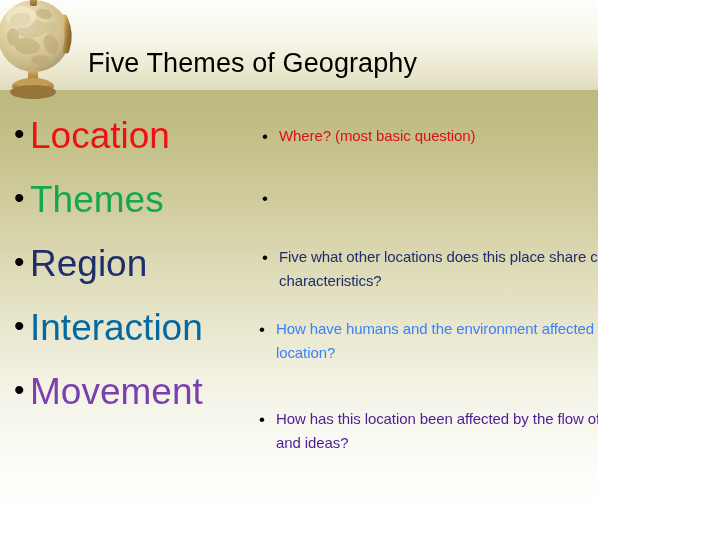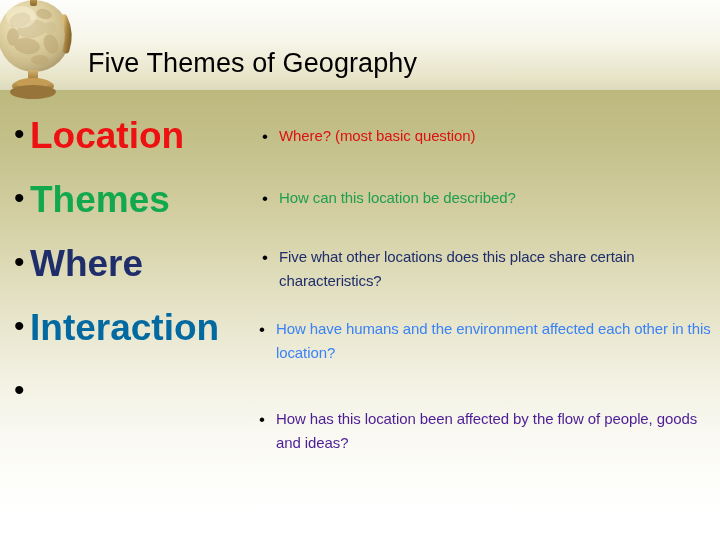--- a/index.html
+++ b/index.html
@@ -8,21 +8,21 @@
     padding: 0;
     background: #ffffff;
   }
   body {
     font-family: "Liberation Sans", sans-serif;
   }
 
   
   #slide {
     position: relative;
-    width: 720px;
+    width: 598px;
     height: 540px;
     overflow: hidden;
     background: #ffffff;
   }
 
   
   #header-band {
     position: absolute;
     left: 0;
     top: 0;
@@ -105,21 +105,21 @@
     color: #000000;
     text-align: left;
     padding-left: 6px;
     box-sizing: border-box;
   }
   .theme-label {
     flex: 1 1 auto;
     font-size: 37px;
     line-height: 48px;
     white-space: nowrap;
-    font-weight: bold;
+    font-weight: normal;
   }
 
   
   .detail-row {
     display: flex;
     align-items: flex-start;
   }
   .detail-bullet {
     flex: 0 0 auto;
     width: 21px;
@@ -206,44 +206,44 @@
       <span class="theme-label" style="color:#ee1111">Location</span>
     </div>
 
     <div class="theme-row">
       <span class="theme-bullet">•</span>
       <span class="theme-label" style="color:#11a84e">Themes</span>
     </div>
 
     <div class="theme-row">
       <span class="theme-bullet">•</span>
-      <span class="theme-label" style="color:#1f2d6b">Where</span>
+      <span class="theme-label" style="color:#1f2d6b">Region</span>
     </div>
 
     <div class="theme-row">
       <span class="theme-bullet">•</span>
       <span class="theme-label" style="color:#0369a1">Interaction</span>
     </div>
 
     <div class="theme-row">
       <span class="theme-bullet">•</span>
+      <span class="theme-label" style="color:#7b3fb0">Movement</span>
     </div>
 
   </div>
 
   <div id="right-col">
 
     <div class="detail-row" style="height:62px">
       <span class="detail-bullet">•</span>
       <span class="detail-text" style="color:#dd1111">Where? (most basic question)</span>
     </div>
 
     <div class="detail-row" style="height:59px">
       <span class="detail-bullet">•</span>
-      <span class="detail-text" style="color:#1f9e4e">How can this location be described?</span>
     </div>
 
     <div class="detail-row" style="height:72px">
       <span class="detail-bullet">•</span>
       <span class="detail-text" style="color:#1f2d6b">Five what other locations does this place share certain characteristics?</span>
     </div>
 
     <div class="detail-row" style="height:90px;margin-left:-3px">
       <span class="detail-bullet">•</span>
       <span class="detail-text" style="color:#3b82f6">How have humans and the environment affected each other in this location?</span>

